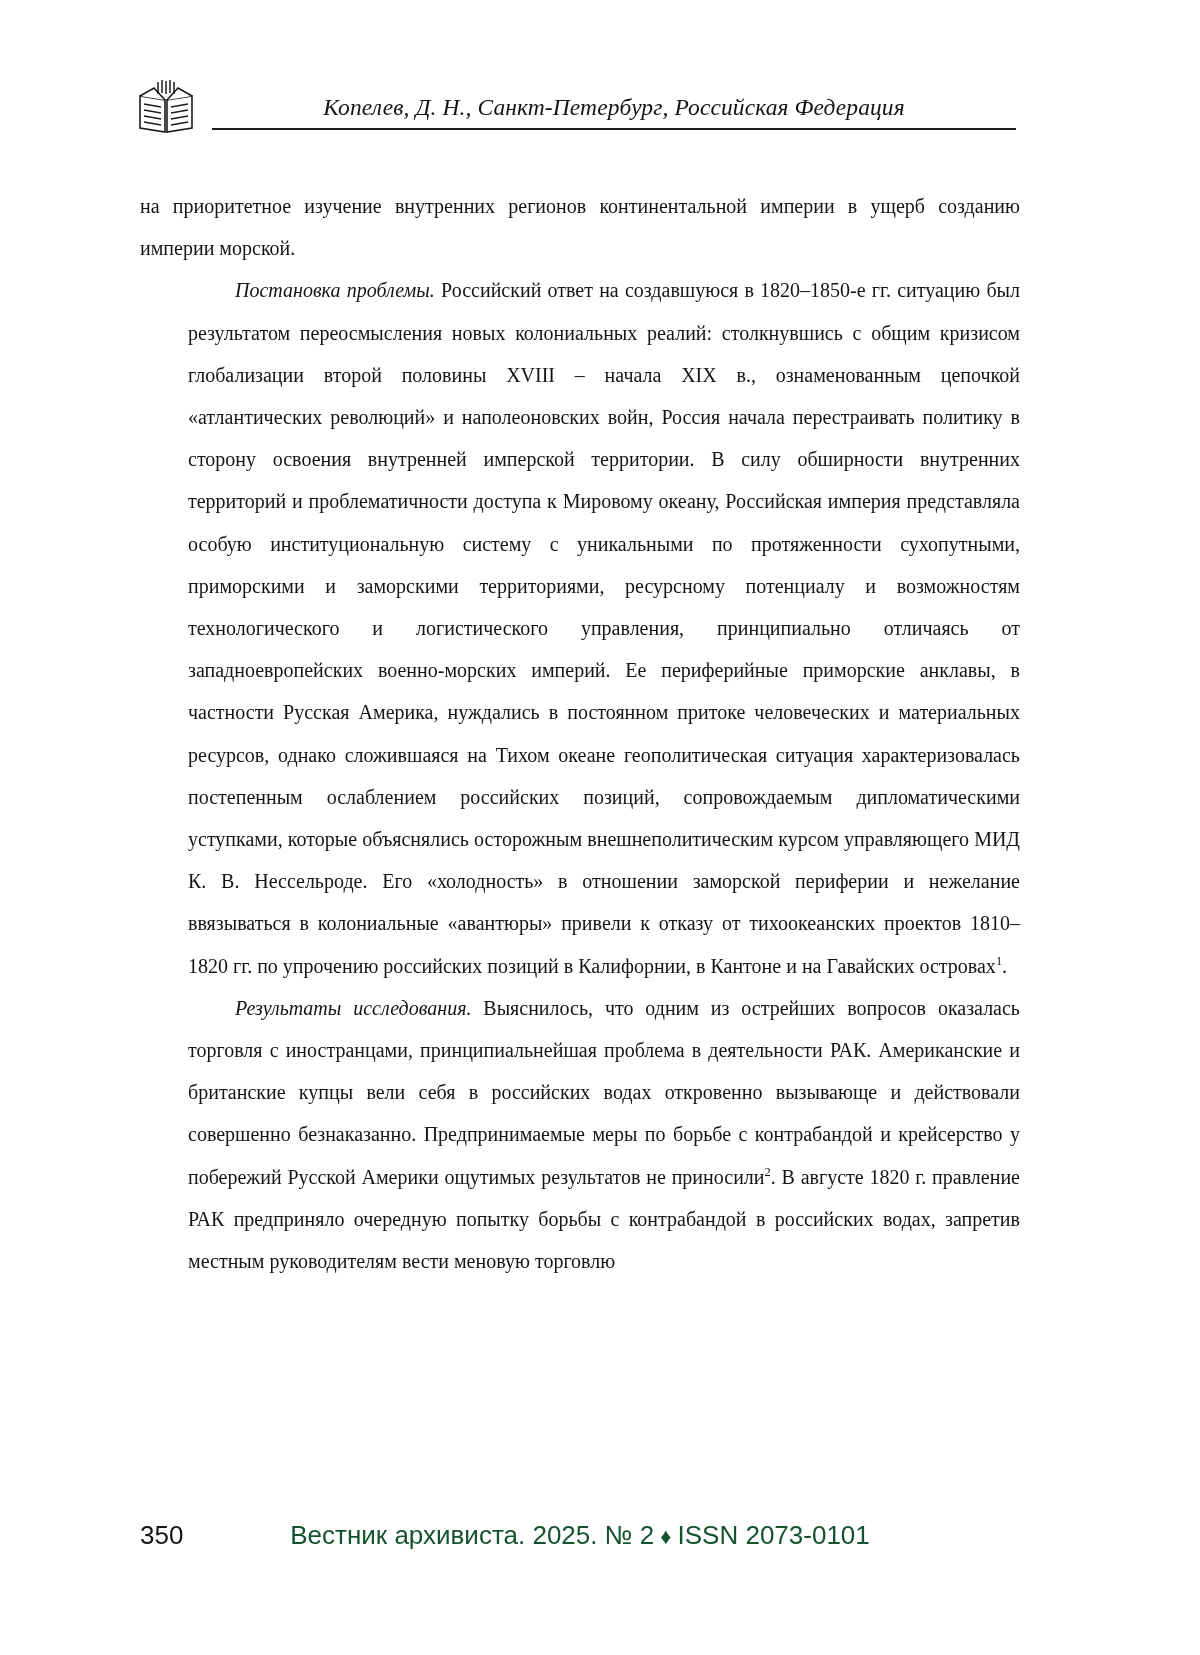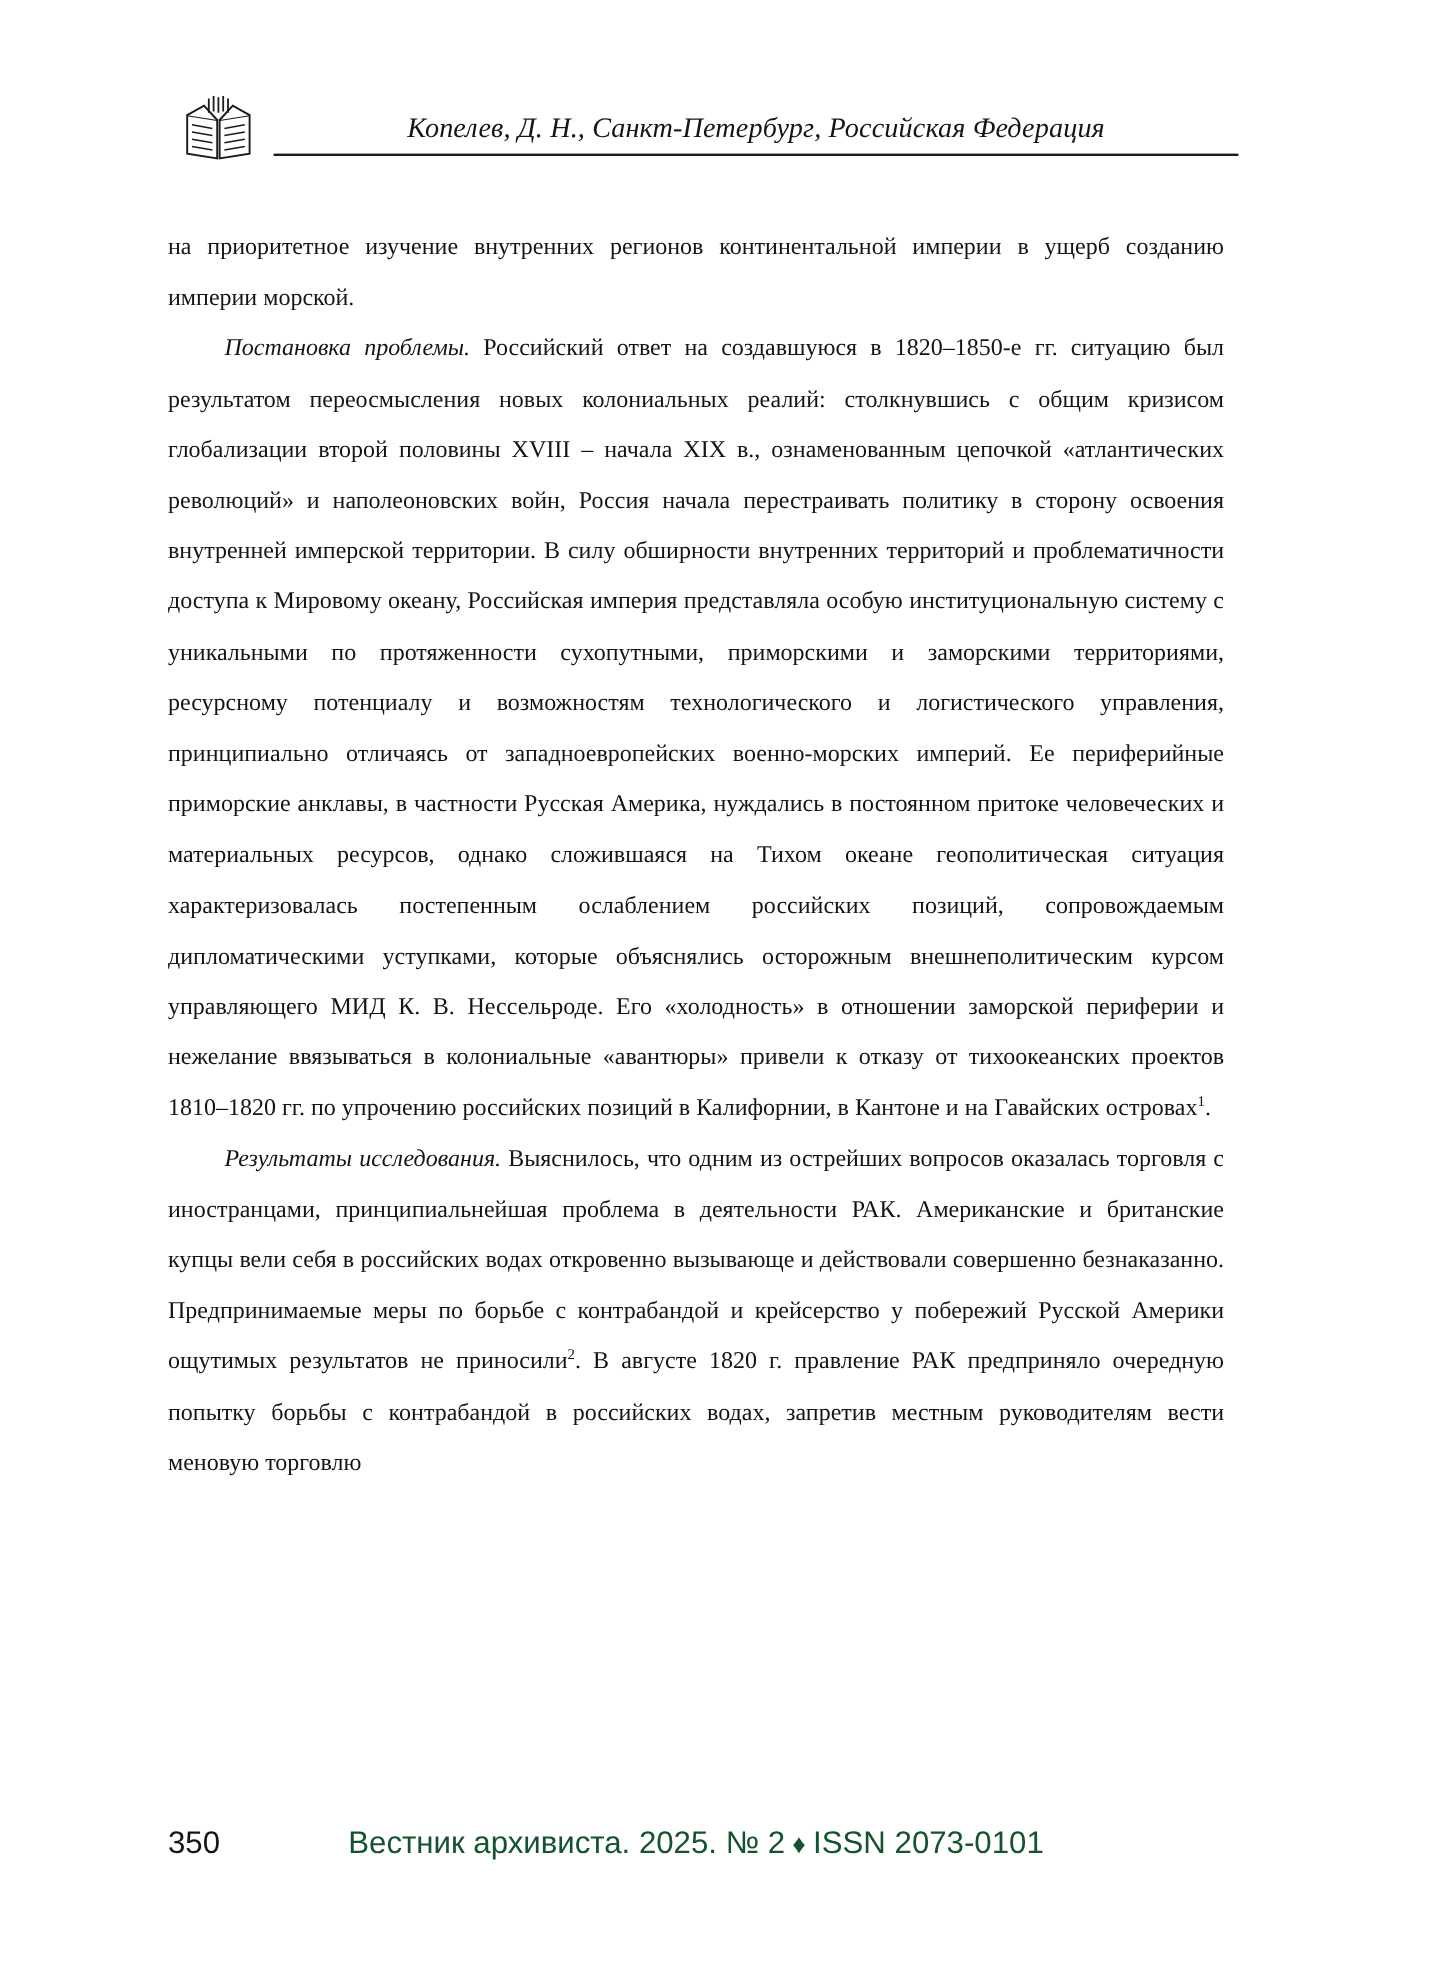--- a/index.html
+++ b/index.html
@@ -14,21 +14,21 @@
     background: #ffffff;
     font-family: "Liberation Serif", "DejaVu Serif", serif;
     color: #171717;
     overflow: hidden;
     box-sizing: border-box;
   }
 
   
   .header {
     position: absolute;
-    left: 152px;
+    left: 136px;
     top: 78px;
     width: 880px;
     display: flex;
     align-items: flex-end;
   }
   .header-logo {
     width: 60px;
     height: 58px;
     flex: 0 0 60px;
     margin-right: 16px;
@@ -65,20 +65,21 @@
     margin: 0;
     font-size: 20px;
     line-height: 42.2px;
     text-align: justify;
     text-justify: inter-word;
     color: #141414;
     hyphens: manual;
   }
   .article p.indent {
     text-indent: 47px;
+    margin-left: 48px;
   }
   .article p + p {
     margin-top: 0;
   }
   .it { font-style: italic; }
   sup {
     font-size: 0.62em;
     vertical-align: super;
     line-height: 0;
   }

